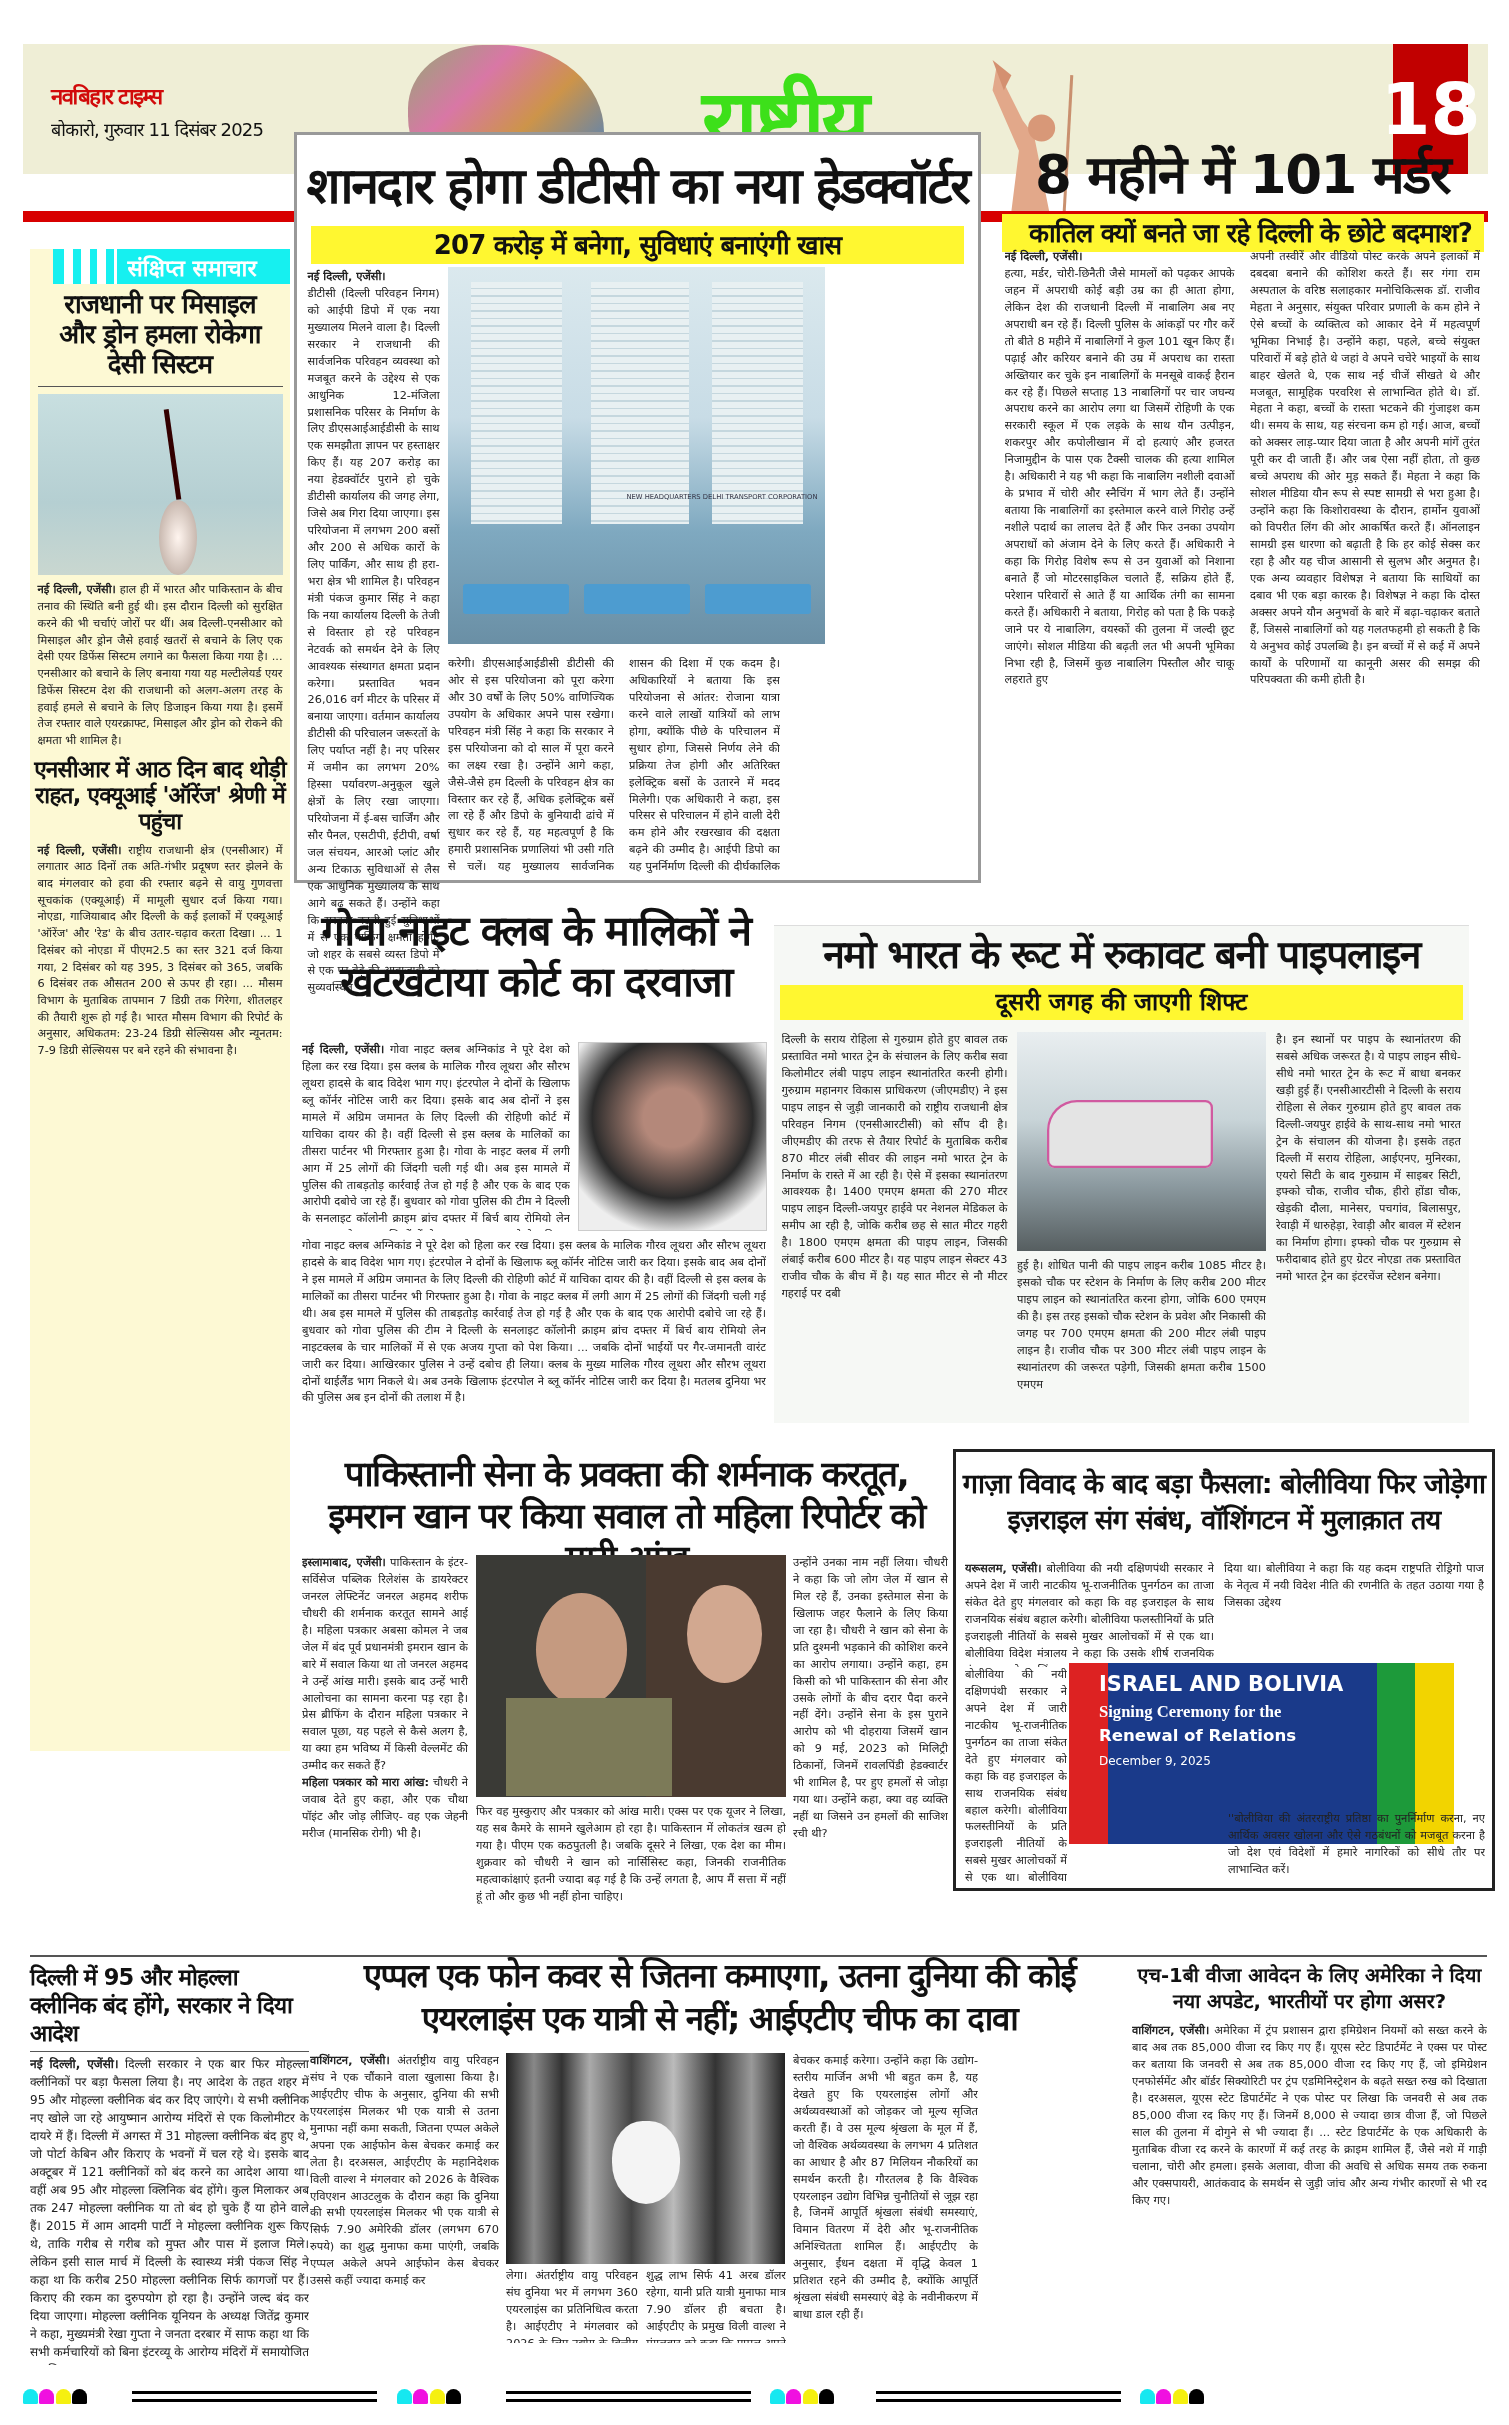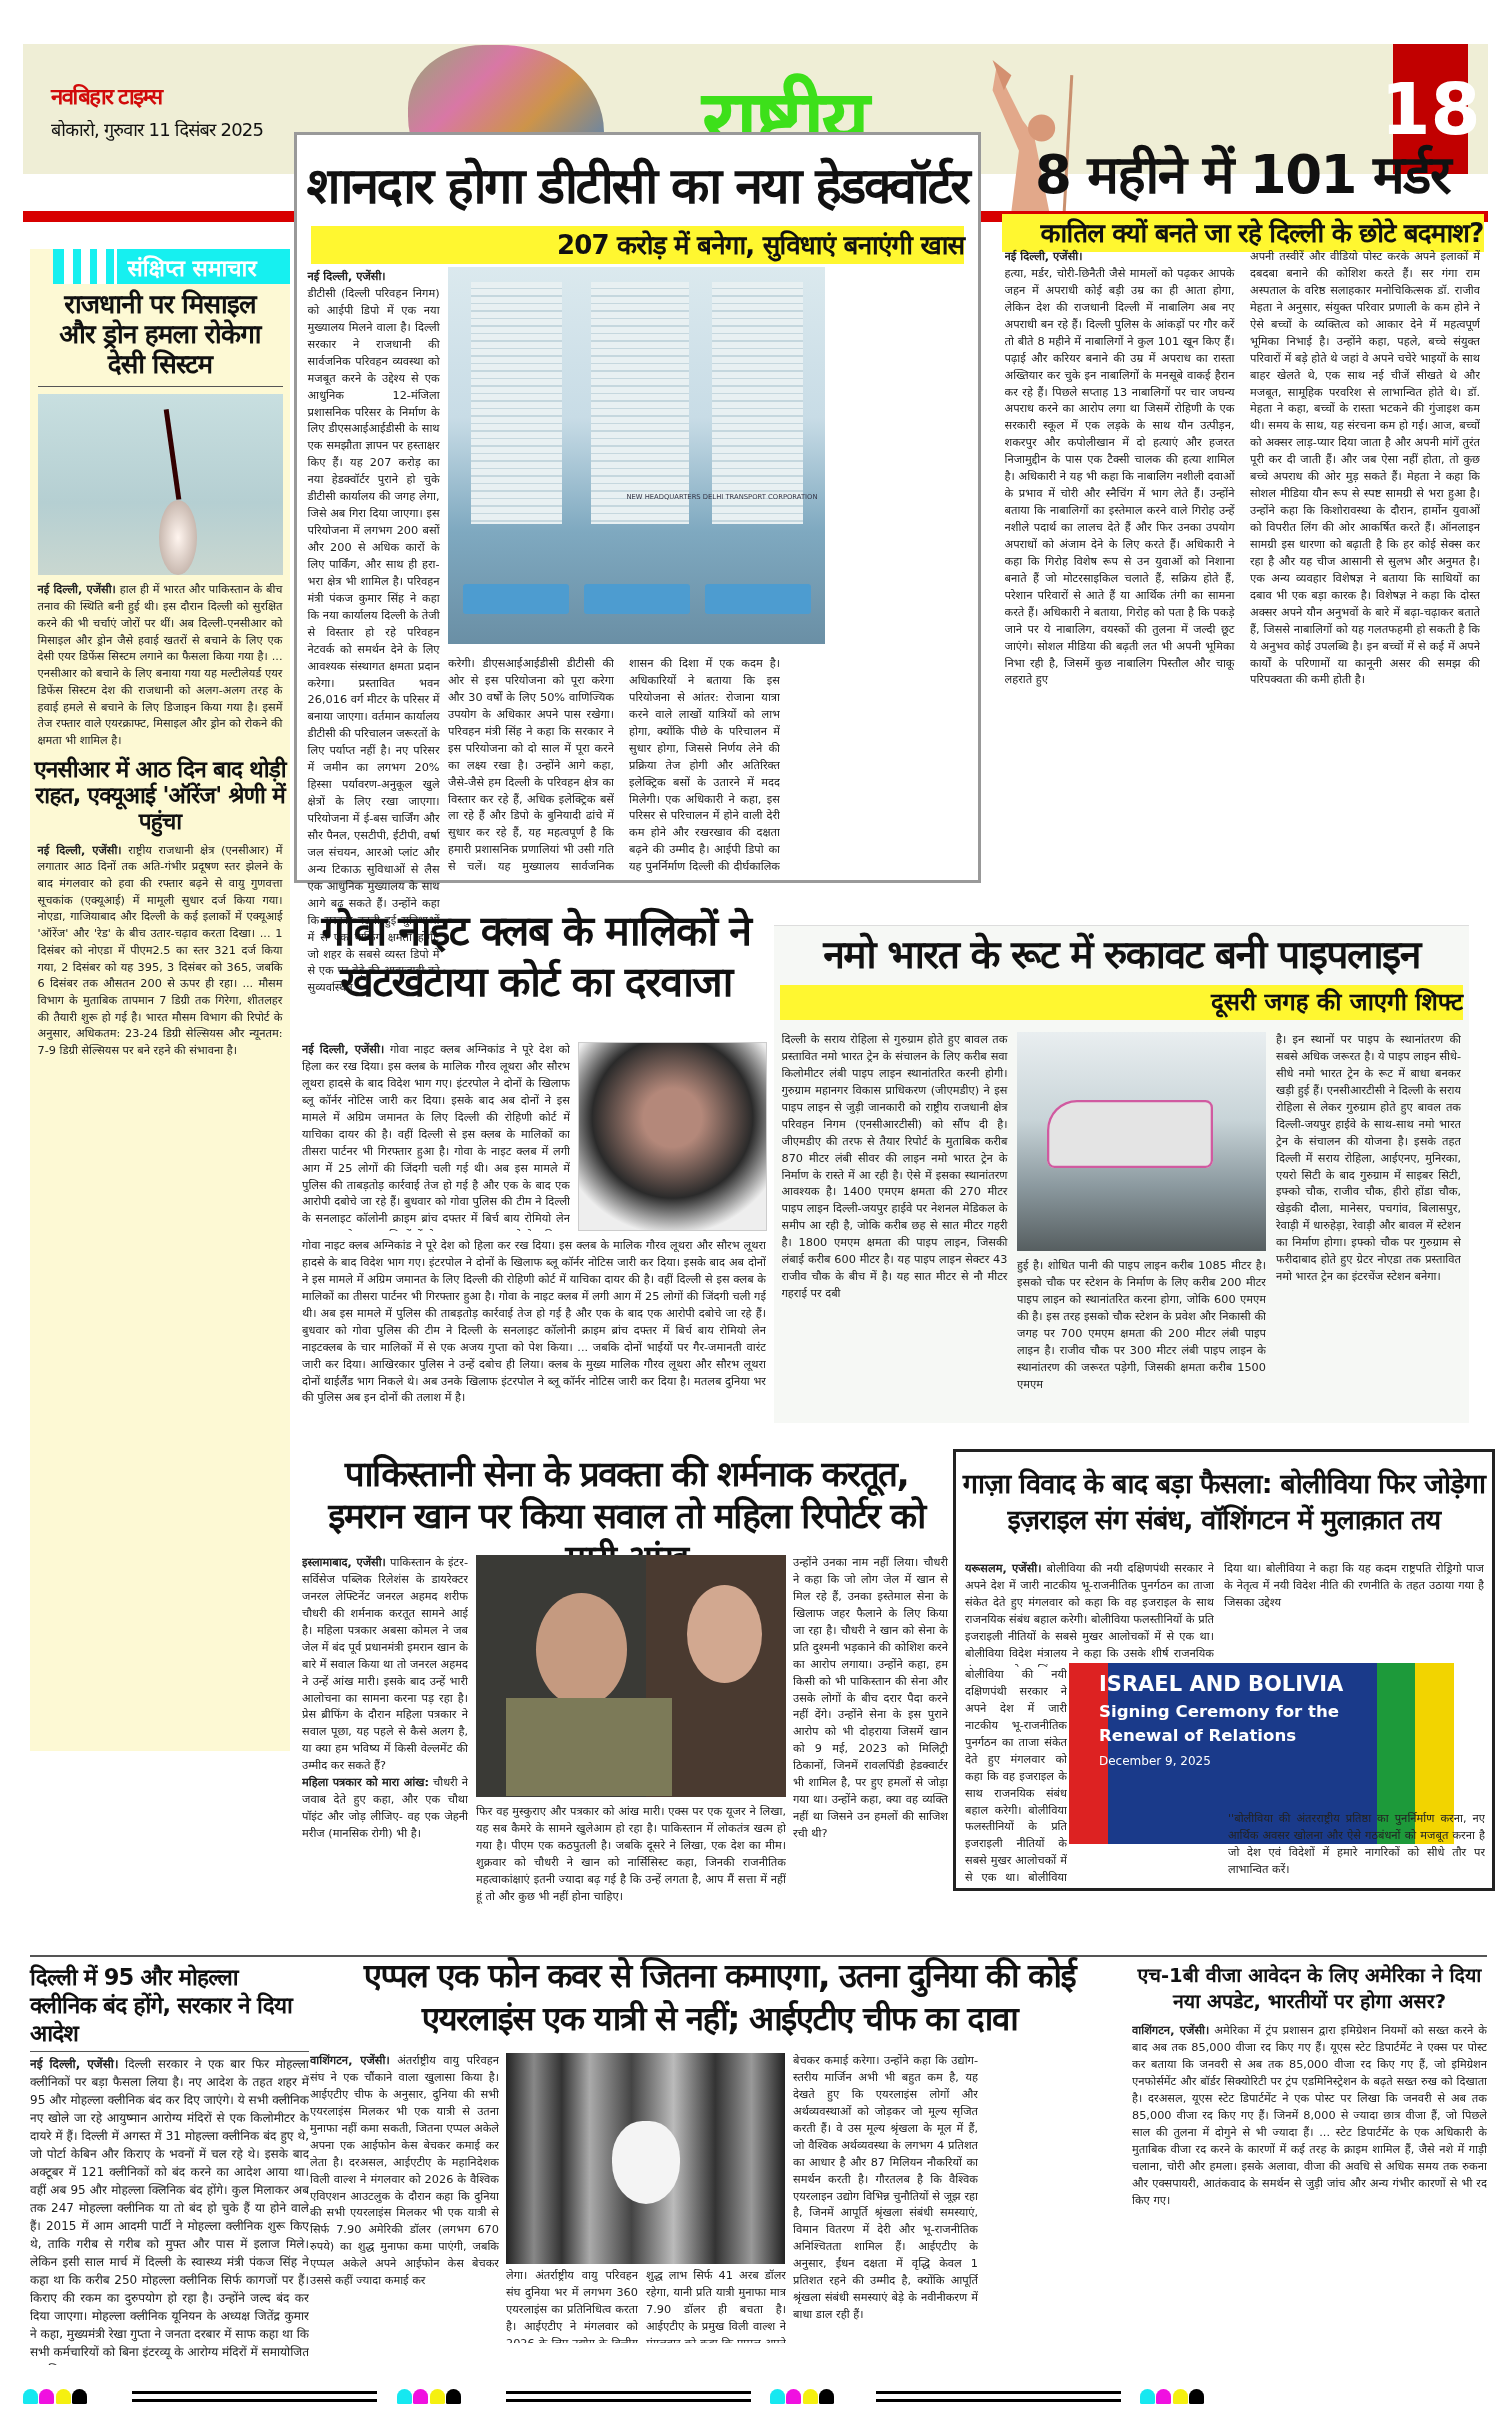--- a/index.html
+++ b/index.html
@@ -23,21 +23,21 @@
   .missile-img { height: 181px; margin: 7.5px 7.5px; background: linear-gradient(#c8dfe0,#b5cfd2 60%,#c9d7d0); position: relative; }
   .missile-img .rocket { position:absolute; left:132px; top:15px; width:4.5px; height:91px; background:#300; transform: rotate(-8deg); }
   .missile-img .plume { position:absolute; left:121px; top:106px; width:38px; height:75px; background: radial-gradient(#fff5ef,#c9b9b0 70%, transparent); border-radius:50%; }
   .body-text { font-size: 11.3px; line-height: 1.48; text-align: justify; padding: 0 7.5px; color:#222; }
   .body-text b { font-weight: bold; }
   .sub-headline { font-size: 22.6px; font-weight: bold; text-align: center; line-height: 1.15; padding: 7.5px 3px; letter-spacing: -0.8px; }
 
   .box { border: 3px solid #999; background:#fff; }
   .story1 { left: 294px; top: 132px; width: 687px; height: 751px; }
   .story1 .hl { font-size: 50px; font-weight: bold; text-align: center; letter-spacing: -2.3px; margin-top: 15px; }
-  .yellow-band { background: #fff730; font-weight:bold; text-align:right; }
+  .yellow-band { background: #fff730; font-weight:bold; text-align:center; }
   .story1 .yb { margin: 7.5px 13.6px; font-size: 26px; letter-spacing: -0.8px; height: 38px; line-height: 38px; }
   .dtc-img { left: 151px; top: 132px; width: 377px; height: 377px; background: linear-gradient(#dbe9ee, #c8dce6 40%, #7fa9c0 70%, #6a8fa5); }
   .dtc-img .tower { position:absolute; top:15px; width:91px; height:242px; background: repeating-linear-gradient(#e8f0f2 0 6px,#c5d7de 6px 7.5px); }
   .dtc-img .bus { position:absolute; bottom:30px; height:30px; background:#4d9cd0; border-radius:3px; }
 
   .story2 { left: 997px; top: 136px; width: 491px; height: 755px; }
   .story2 .hl { font-size: 53px; font-weight: bold; letter-spacing: -1.5px; text-align:center; }
   .story2 .yb { margin: 4.5px 4.5px; font-size: 26px; letter-spacing: -0.8px; height: 38px; line-height: 38px; padding-left: 16px; }
 
   .story3 { left: 302px; top: 906px; width: 468px; height: 513px; }
@@ -191,21 +191,21 @@
 <div class="abs story6">
   <div class="hl">गाज़ा विवाद के बाद बड़ा फैसला: बोलीविया फिर जोड़ेगा इज़राइल संग संबंध, वॉशिंगटन में मुलाक़ात तय</div>
   <div class="col-body" style="left:9px; top:109px; width:249px; height:106px; overflow:hidden;">
     <b>यरूसलम, एजेंसी।</b>
     <span>बोलीविया की नयी दक्षिणपंथी सरकार ने अपने देश में जारी नाटकीय भू-राजनीतिक पुनर्गठन का ताजा संकेत देते हुए मंगलवार को कहा कि वह इजराइल के साथ राजनयिक संबंध बहाल करेगी। बोलीविया फलस्तीनियों के प्रति इजराइली नीतियों के सबसे मुखर आलोचकों में से एक था। बोलीविया विदेश मंत्रालय ने कहा कि उसके शीर्ष राजनयिक मंगलवार को वाशिंगटन में अपने इजराइली समकक्ष से मुलाकात करेंगे ताकि द्विपक्षीय संबंधों की बहाली पर चर्चा की जा सके। इस संबंधों को बोलीविया की पूर्व वामपंथी सरकार ने गाजा में हमास के खिलाफ इजराइल के आक्रमण के कारण दो साल पहले समाप्त कर</span>
   </div>
   <div class="col-body" style="left:268px; top:109px; width:260px; height:98px; overflow:hidden;">दिया था। बोलीविया ने कहा कि यह कदम राष्ट्रपति रोड्रिगो पाज के नेतृत्व में नयी विदेश नीति की रणनीति के तहत उठाया गया है जिसका उद्देश्य</div>
   <div class="col-body" style="left:9px; top:215px; width:102px; height:215px; overflow:hidden;">बोलीविया की नयी दक्षिणपंथी सरकार ने अपने देश में जारी नाटकीय भू-राजनीतिक पुनर्गठन का ताजा संकेत देते हुए मंगलवार को कहा कि वह इजराइल के साथ राजनयिक संबंध बहाल करेगी। बोलीविया फलस्तीनियों के प्रति इजराइली नीतियों के सबसे मुखर आलोचकों में से एक था। बोलीविया विदेश मंत्रालय ने कहा कि उसके शीर्ष राजनयिक मंगलवार को वाशिंगटन में अपने इजराइली समकक्ष से मुलाकात करेंगे ताकि द्विपक्षीय संबंधों की बहाली पर चर्चा की जा सके। इस संबंधों को बोलीविया की पूर्व वामपंथी सरकार ने गाजा में हमास के खिलाफ इजराइल के आक्रमण के कारण दो साल पहले समाप्त कर</div>
   <div class="abs bolivia-img">
     <div class="title">ISRAEL AND BOLIVIA</div>
-    <div class="line" style="top:39px;">Signing Ceremony for the</div>
+    <div class="line" style="top:39px;font-family:Liberation Serif, serif;">Signing Ceremony for the</div>
     <div class="line" style="top:63px;">Renewal of Relations</div>
     <div class="line" style="top:91px; font-size:12px; font-weight:normal;">December 9, 2025</div>
   </div>
   <div class="col-body" style="left:272px; top:359px; width:257px; height:75px; overflow:hidden;">''बोलीविया की अंतरराष्ट्रीय प्रतिष्ठा का पुनर्निर्माण करना, नए आर्थिक अवसर खोलना और ऐसे गठबंधनों को मजबूत करना है जो देश एवं विदेशों में हमारे नागरिकों को सीधे तौर पर लाभान्वित करें।</div>
 </div>
 
 <div class="abs divider-h" style="left:30px; top:1955px; width:1457px;"></div>
 
 <div class="abs story7">
   <div class="hl">दिल्ली में 95 और मोहल्ला क्लीनिक बंद होंगे, सरकार ने दिया आदेश</div>

